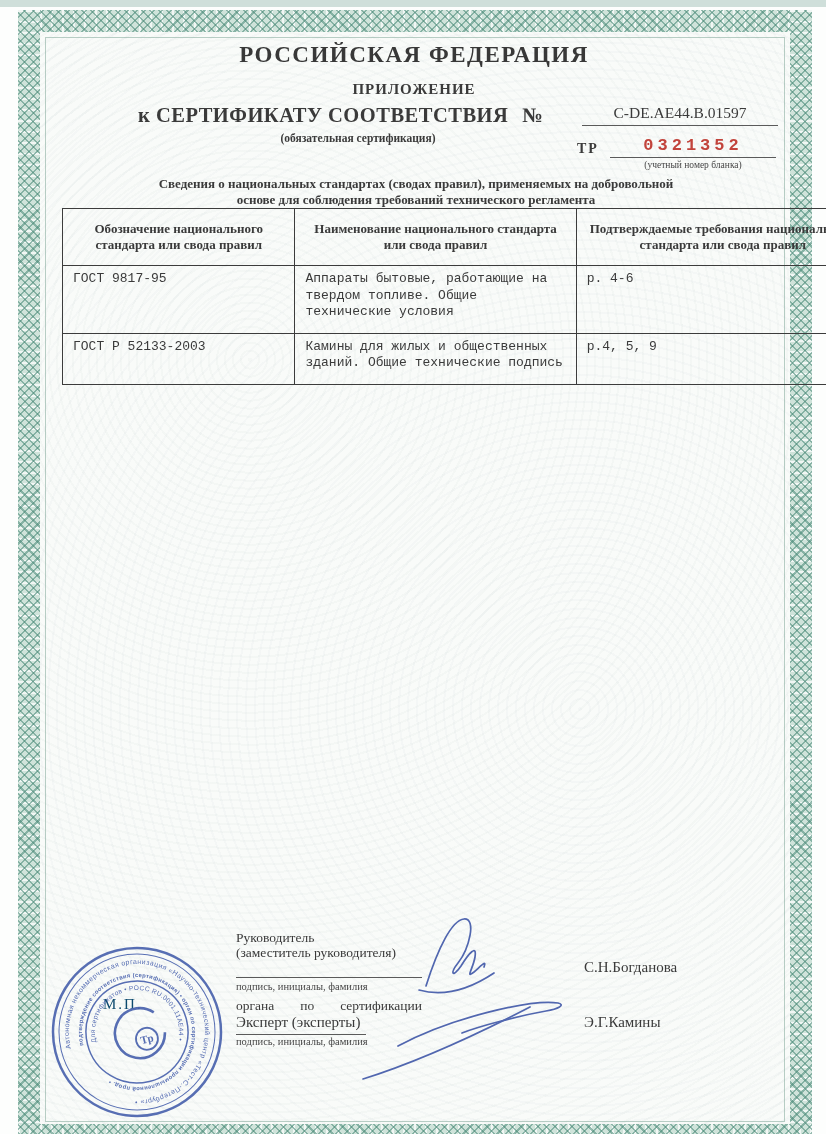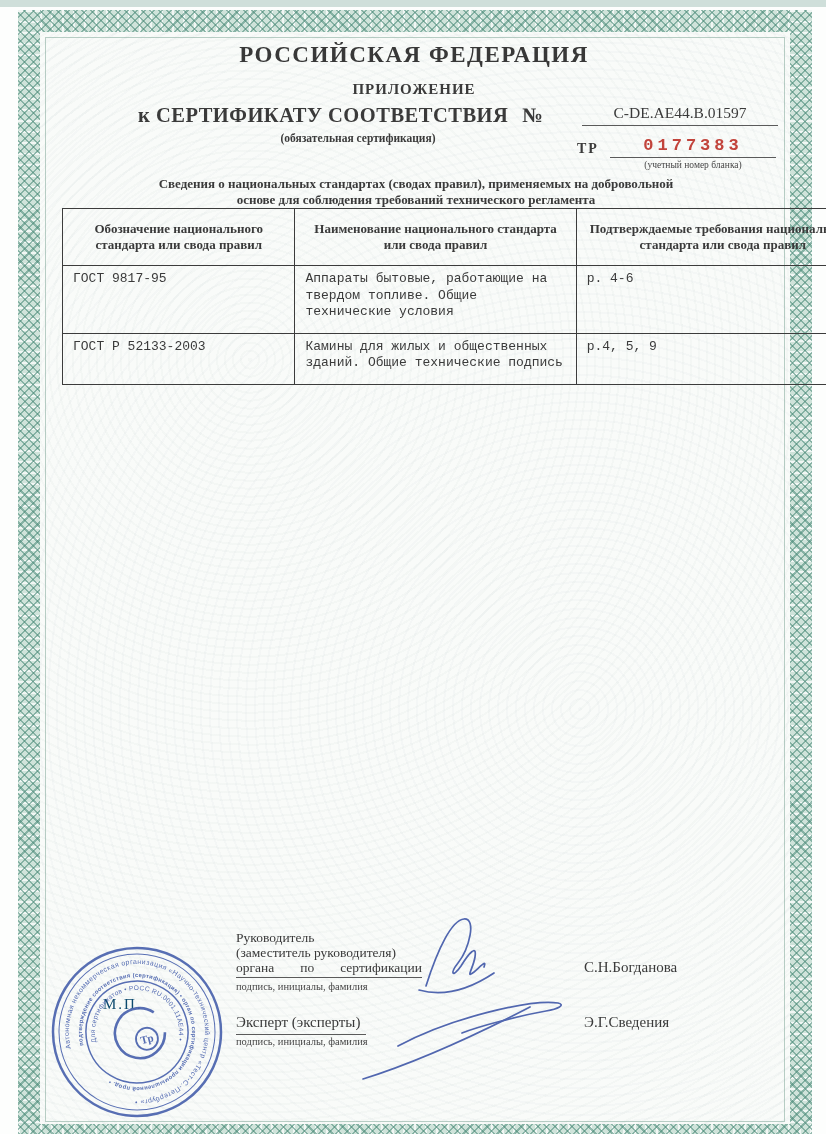--- a/index.html
+++ b/index.html
@@ -67,21 +67,21 @@
   .std-table{position:absolute;left:62px;top:208px;width:808px;border-collapse:collapse;
     font-size:13px;}
   .std-table th,.std-table td{border:1.5px solid #3c3c3c;}
   .std-table th{font-weight:bold;text-align:center;vertical-align:middle;
     padding:6px 10px;line-height:16px;height:44px;}
   .std-table td{vertical-align:top;text-align:left;padding:5px 10px 12px 10px;line-height:16.5px;font-family:Liberation Mono, monospace;}
   .col-1{width:189px;} .col-2{width:233px;} .col-3{width:244px;}
 
   
   .role1{position:absolute;left:236px;top:931px;font-size:13.5px;line-height:14.8px;width:186px;}
-  .role1 .just{text-align:justify;-moz-text-align-last:justify;text-align-last:justify;}
+  .role1 .just{text-align:justify;-moz-text-align-last:justify;text-align-last:justify;margin-top:38px;}
   .rule1{position:absolute;left:236px;top:977px;width:186px;border-top:1px solid #5a5a5a;}
   .caption1{position:absolute;left:236px;top:981px;font-size:10.5px;color:#474747;}
   .name1{position:absolute;left:584px;top:959px;font-size:15px;}
   .role2{position:absolute;left:236px;top:1014px;font-size:15px;width:130px;
     padding-bottom:3px;border-bottom:1px solid #5a5a5a;}
   .caption2{position:absolute;left:236px;top:1036px;font-size:10.5px;color:#474747;}
   .name2{position:absolute;left:584px;top:1014px;font-size:15px;}
 
   .mp-mark{position:absolute;left:103px;top:996px;font-size:15px;letter-spacing:2px;
     color:#0c4a6e;z-index:1;}
@@ -101,21 +101,21 @@
   <div class="content-bg"></div>
   <div class="inner-rule"></div>
 
   <div class="title">РОССИЙСКАЯ ФЕДЕРАЦИЯ</div>
   <div class="prilozhenie">ПРИЛОЖЕНИЕ</div>
   <div class="cert-title"><span>к СЕРТИФИКАТУ СООТВЕТСТВИЯ</span><span class="num-sign">№</span></div>
   <div class="cert-num">C-DE.AE44.B.01597</div>
   <div class="oblig">(обязательная сертификация)</div>
   <div class="tr-label">ТР</div>
   <div class="blank-wrap">
-    <div class="blank-num">0177383</div>
+    <div class="blank-num">0321352</div>
     <div class="blank-caption">(учетный номер бланка)</div>
   </div>
 
   <div class="preamble">
     <div>Сведения о национальных стандартах (сводах правил), применяемых на добровольной</div>
     <div>основе для соблюдения требований технического регламента</div>
   </div>
 
   <table class="std-table">
     <thead>
@@ -143,21 +143,21 @@
     <div>Руководитель</div>
     <div>(заместитель руководителя)</div>
     <div class="just">органа по сертификации</div>
   </div>
   <div class="rule1"></div>
   <div class="caption1">подпись, инициалы, фамилия</div>
   <div class="name1">С.Н.Богданова</div>
 
   <div class="role2">Эксперт (эксперты)</div>
   <div class="caption2">подпись, инициалы, фамилия</div>
-  <div class="name2">Э.Г.Сведения</div>
+  <div class="name2">Э.Г.Камины</div>
 
   <div class="mp-mark">М.П.</div>
 
   <svg class="stamp" width="178" height="178" viewBox="0 0 178 178">
     <defs>
       <path id="ringOuter" d="M 21 89 a 68 68 0 1 1 136 0 a 68 68 0 1 1 -136 0"></path>
       <path id="ringMiddle" d="M 34 89 a 55 55 0 1 1 110 0 a 55 55 0 1 1 -110 0"></path>
       <path id="ringInner" d="M 47 89 a 42 42 0 1 1 84 0 a 42 42 0 1 1 -84 0"></path>
     </defs>
     <g transform="rotate(-14 89 89)" fill="none" stroke="#4a63ae">

